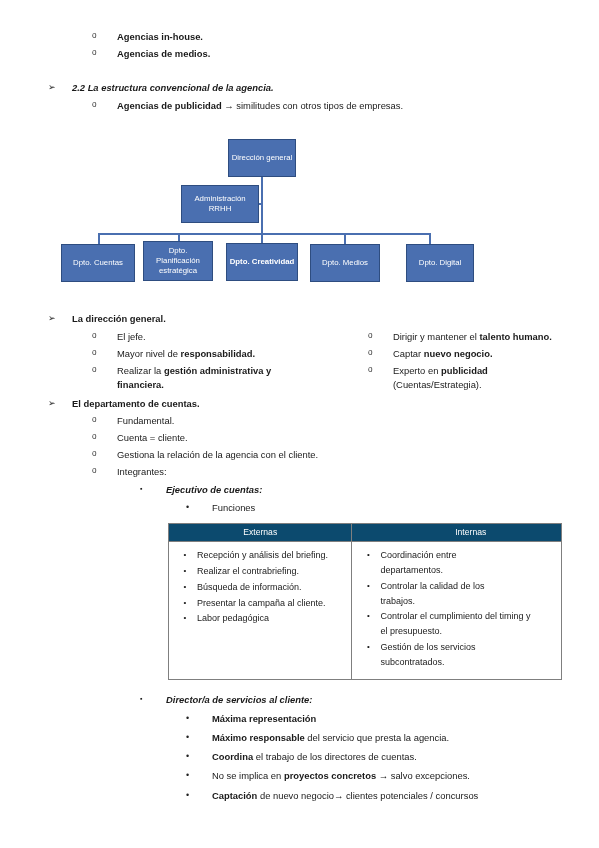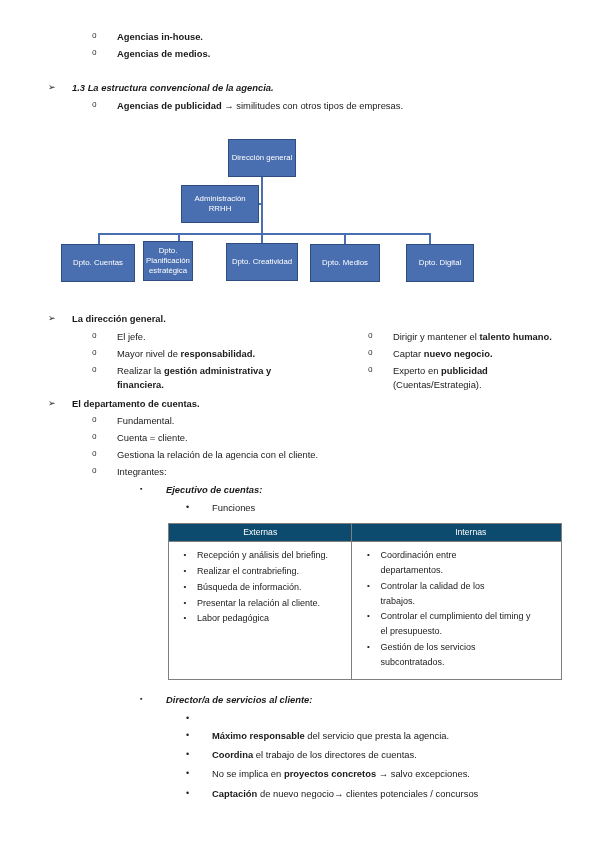--- a/index.html
+++ b/index.html
@@ -197,21 +197,21 @@
     </div>
     <div class="row lvl-o">
       <span class="marker">o</span>
       <span class="txt b">Agencias de medios.</span>
     </div>
   </div>
 
   <div style="position:absolute; left:0; top:82px; width:599px;">
     <div class="row lvl-arrow">
       <span class="marker">➢</span>
-      <span class="txt italic">1.3 La estructura convencional de la agencia.</span>
+      <span class="txt italic">2.2 La estructura convencional de la agencia.</span>
     </div>
     <div class="row lvl-o" style="margin-top:5px;">
       <span class="marker">o</span>
       <span class="txt"><b>Agencias de publicidad</b><span> → similitudes con otros tipos de empresas.</span></span>
     </div>
   </div>
 
   <div class="orgchart" style="position:absolute; left:0; top:128px; width:599px;">
 
     <div class="obox" style="left:228px; top:3px; width:68px; height:38px;">
@@ -230,24 +230,24 @@
 
     <div class="oline v" style="left:98px; top:97px; height:12px;"></div>
     <div class="oline v" style="left:178px; top:97px; height:12px;"></div>
     <div class="oline v" style="left:261px; top:97px; height:12px;"></div>
     <div class="oline v" style="left:344px; top:97px; height:12px;"></div>
     <div class="oline v" style="left:429px; top:97px; height:12px;"></div>
 
     <div class="obox" style="left:61px; top:108px; width:74px; height:34px;">
       <span>Dpto. Cuentas</span>
     </div>
-    <div class="obox" style="left:143px; top:105px; width:50px; height:40px;">
+    <div class="obox" style="left:143px; top:105px; width:70px; height:40px;">
       <span>Dpto. Planificación estratégica</span>
     </div>
-    <div class="obox" style="left:226px; top:107px; width:72px; height:36px;">
+    <div class="obox" style="left:226px; top:107px; width:72px; height:36px;font-weight:bold;">
       <span>Dpto. Creatividad</span>
     </div>
     <div class="obox" style="left:310px; top:108px; width:70px; height:33px;">
       <span>Dpto. Medios</span>
     </div>
     <div class="obox" style="left:406px; top:108px; width:68px; height:17px;">
       <span>Dpto. Digital</span>
     </div>
   </div>
 
@@ -338,21 +338,21 @@
               <li>
                   <span class="marker">•</span>
                   <span class="txt">Realizar el contrabriefing.</span>
                 </li>
               <li>
                   <span class="marker">•</span>
                   <span class="txt">Búsqueda de información.</span>
                 </li>
               <li>
                   <span class="marker">•</span>
-                  <span class="txt">Presentar la relación al cliente.</span>
+                  <span class="txt">Presentar la campaña al cliente.</span>
                 </li>
               <li>
                   <span class="marker">•</span>
                   <span class="txt">Labor pedagógica</span>
                 </li>
             </ul>
           </td>
           <td class="cell-right">
             <ul>
               <li>
@@ -378,20 +378,21 @@
     </table>
   </div>
 
   <div style="position:absolute; left:0; top:693px; width:599px;">
     <div class="row lvl-sq">
       <span class="marker">▪</span>
       <span class="txt">Director/a de servicios al cliente:</span>
     </div>
     <div class="row lvl-dot" style="margin-top:5px;">
       <span class="marker">•</span>
+      <span class="txt b">Máxima representación</span>
     </div>
     <div class="row lvl-dot" style="margin-top:5px;">
       <span class="marker">•</span>
       <span class="txt"><b>Máximo responsable</b><span> del servicio que presta la agencia.</span></span>
     </div>
     <div class="row lvl-dot" style="margin-top:5px;">
       <span class="marker">•</span>
       <span class="txt"><b>Coordina</b><span> el trabajo de los directores de cuentas.</span></span>
     </div>
     <div class="row lvl-dot" style="margin-top:5px;">

